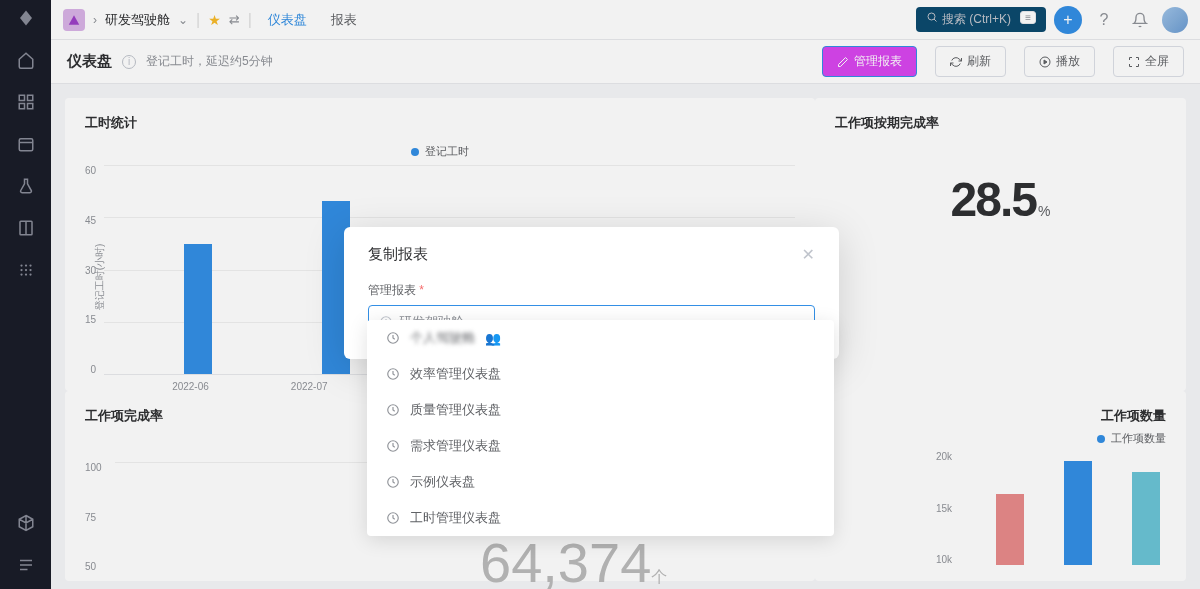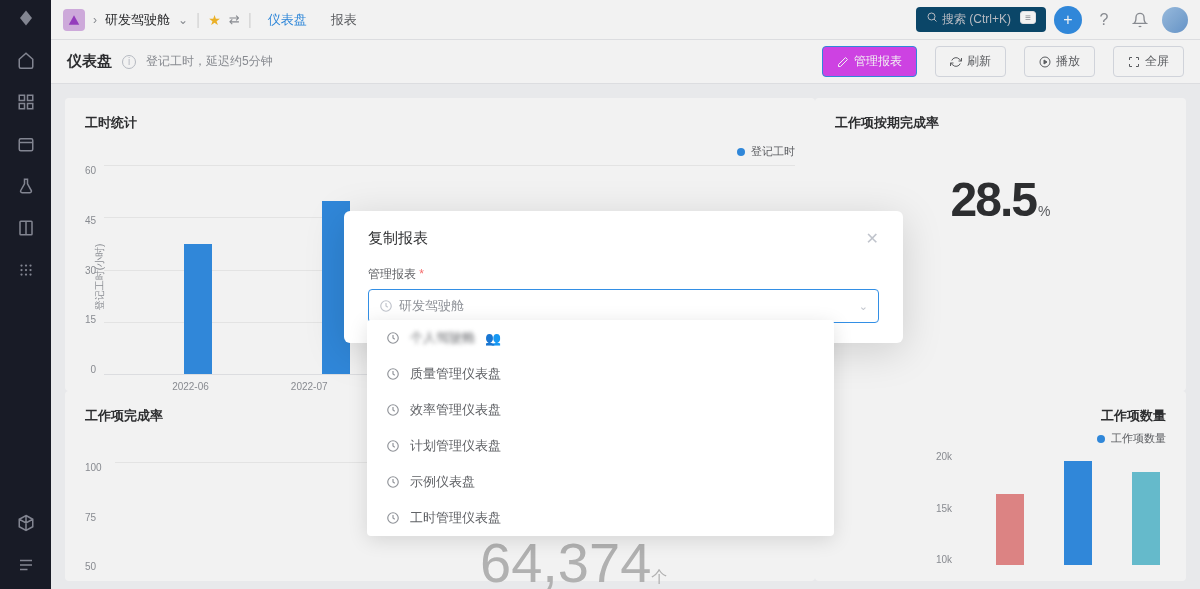--- a/index.html
+++ b/index.html
@@ -24,40 +24,40 @@
 .sub-header{position:absolute;left:51px;top:40px;right:0;height:44px;background:#fff;border-bottom:1px solid #e8e9ed;display:flex;align-items:center;padding:0 16px;gap:10px}
 .page-title{font-size:15px;font-weight:600;color:#303133}
 .info-icn{width:14px;height:14px;border:1px solid #c0c4cc;border-radius:50%;font-size:10px;color:#c0c4cc;display:flex;align-items:center;justify-content:center}
 .delay-text{font-size:12px;color:#909399}
 .btn{margin-left:8px;padding:6px 14px;border:1px solid #dcdfe6;border-radius:4px;background:#fff;font-size:12px;color:#606266;cursor:pointer;display:flex;align-items:center;gap:5px}
 .btn.primary{background:#d946ef;border-color:#338fe5;color:#fff}
 .btn:first-of-type{margin-left:auto}
 .main{position:absolute;left:51px;top:84px;right:0;bottom:0;padding:14px;display:grid;grid-template-columns:750px 1fr;gap:0;overflow:hidden}
 .panel{background:#fff;border-radius:4px;padding:16px 20px}
 .panel-title{font-size:13px;font-weight:600;color:#303133;margin-bottom:12px}
-.legend{display:flex;justify-content:flex-end;align-items:center;gap:6px;font-size:11px;color:#606266;margin-bottom:6px}
+.legend{display:flex;justify-content:center;align-items:center;gap:6px;font-size:11px;color:#606266;margin-bottom:6px}
 .dot{width:8px;height:8px;border-radius:50%}
 .chart-area{display:flex;height:210px}
 .y-axis{display:flex;flex-direction:column;justify-content:space-between;align-items:flex-end;padding-right:8px;font-size:10px;color:#909399;position:relative}
 .y-label{position:absolute;left:-18px;top:50%;transform:rotate(-90deg);transform-origin:center;white-space:nowrap;font-size:10px;color:#909399}
 .plot{flex:1;position:relative;border-bottom:1px solid #e8e9ed}
 .grid-line{position:absolute;left:0;right:0;border-top:1px solid #f0f0f0}
 .bars{position:absolute;left:0;right:0;bottom:0;top:0;display:flex;align-items:flex-end}
 .bar{width:28px;background:#338fe5}
 .x-labels{position:absolute;left:0;right:0;bottom:-18px;display:flex;font-size:10px;color:#909399}
 .kpi{display:flex;align-items:baseline;justify-content:center;margin-top:40px}
 .kpi-val{font-size:48px;font-weight:700;color:#303133;letter-spacing:-2px}
 .kpi-unit{font-size:14px;color:#606266;margin-left:2px}
 .row2-panel{height:190px;overflow:hidden}
 .line-chart{position:relative;height:130px;margin-top:10px}
 .line-svg{position:absolute;left:30px;right:10px;top:0;bottom:20px}
 .bars3{display:flex;align-items:flex-end;height:110px;gap:40px;padding-left:30px;margin-top:10px}
 .bar3{width:28px}
 .modal-mask{position:absolute;inset:0;background:rgba(0,0,0,0.05);z-index:50}
-.modal{position:absolute;left:344px;top:211px;width:559px;background:#fff;border-radius:6px;box-shadow:0 8px 40px rgba(0,0,0,0.15);z-index:60}
+.modal{position:absolute;left:344px;top:227px;width:495px;background:#fff;border-radius:6px;box-shadow:0 8px 40px rgba(0,0,0,0.15);z-index:60}
 .modal-hdr{padding:18px 24px 8px;display:flex;align-items:center}
 .modal-title{font-size:15px;font-weight:500;color:#303133}
 .modal-close{margin-left:auto;color:#c0c4cc;font-size:16px;cursor:pointer}
 .modal-body{padding:10px 24px 20px}
 .field-label{font-size:12px;color:#606266;margin-bottom:6px}
 .req{color:#f56c6c}
 .select-input{border:1px solid #338fe5;border-radius:4px;padding:7px 10px;display:flex;align-items:center;gap:6px;font-size:13px;color:#909399}
 .select-icn{width:14px;height:14px;color:#c0c4cc}
 .select-arrow{margin-left:auto;color:#c0c4cc;font-size:11px}
 .dropdown{position:absolute;left:367px;top:320px;width:467px;max-height:232px;background:#fff;border-radius:4px;box-shadow:0 4px 20px rgba(0,0,0,0.12);z-index:70;overflow-y:auto}
@@ -316,39 +316,39 @@
     <span class="blur-txt">个人驾驶舱</span>
       <span>👥</span>
   </div>
   <div class="dd-item">
       <span class="dd-icn">
         <svg width="14" height="14" viewBox="0 0 24 24" fill="none" stroke="currentColor" stroke-width="2">
           <circle cx="12" cy="12" r="9"></circle>
           <path d="M12 7v5l3 2"></path>
         </svg>
       </span>
+      <span>效率管理仪表盘</span>
+    </div>
+  <div class="dd-item">
+      <span class="dd-icn">
+        <svg width="14" height="14" viewBox="0 0 24 24" fill="none" stroke="currentColor" stroke-width="2">
+          <circle cx="12" cy="12" r="9"></circle>
+          <path d="M12 7v5l3 2"></path>
+        </svg>
+      </span>
       <span>质量管理仪表盘</span>
     </div>
   <div class="dd-item">
       <span class="dd-icn">
         <svg width="14" height="14" viewBox="0 0 24 24" fill="none" stroke="currentColor" stroke-width="2">
           <circle cx="12" cy="12" r="9"></circle>
           <path d="M12 7v5l3 2"></path>
         </svg>
       </span>
-      <span>效率管理仪表盘</span>
-    </div>
-  <div class="dd-item">
-      <span class="dd-icn">
-        <svg width="14" height="14" viewBox="0 0 24 24" fill="none" stroke="currentColor" stroke-width="2">
-          <circle cx="12" cy="12" r="9"></circle>
-          <path d="M12 7v5l3 2"></path>
-        </svg>
-      </span>
-      <span>计划管理仪表盘</span>
+      <span>需求管理仪表盘</span>
     </div>
   <div class="dd-item">
       <span class="dd-icn">
         <svg width="14" height="14" viewBox="0 0 24 24" fill="none" stroke="currentColor" stroke-width="2">
           <circle cx="12" cy="12" r="9"></circle>
           <path d="M12 7v5l3 2"></path>
         </svg>
       </span>
       <span>示例仪表盘</span>
     </div>

